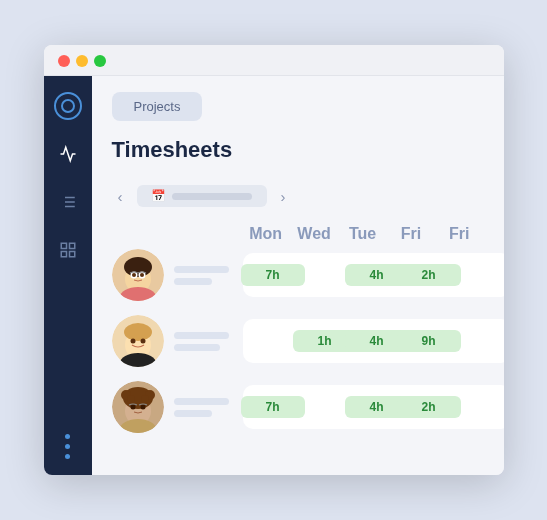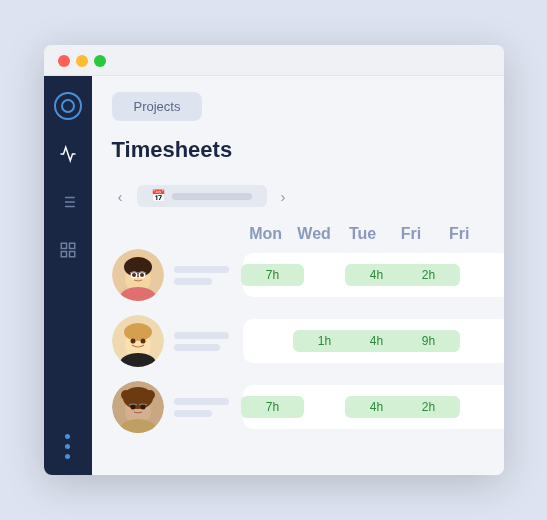--- a/index.html
+++ b/index.html
@@ -187,21 +187,21 @@
       display: flex;
       align-items: center;
       justify-content: center;
     }
     .hour-badge {
       background: #d4f0d4;
       color: #2a8a3a;
       border-radius: 6px;
       padding: 4px 25px;
       font-size: 12px;
-      font-weight: 400;
+      font-weight: 700;
     }
     
     .face-svg {
       width: 52px; height: 52px;
       border-radius: 50%;
       overflow: hidden;
       flex-shrink: 0;
     }
   </style>
 </head>

